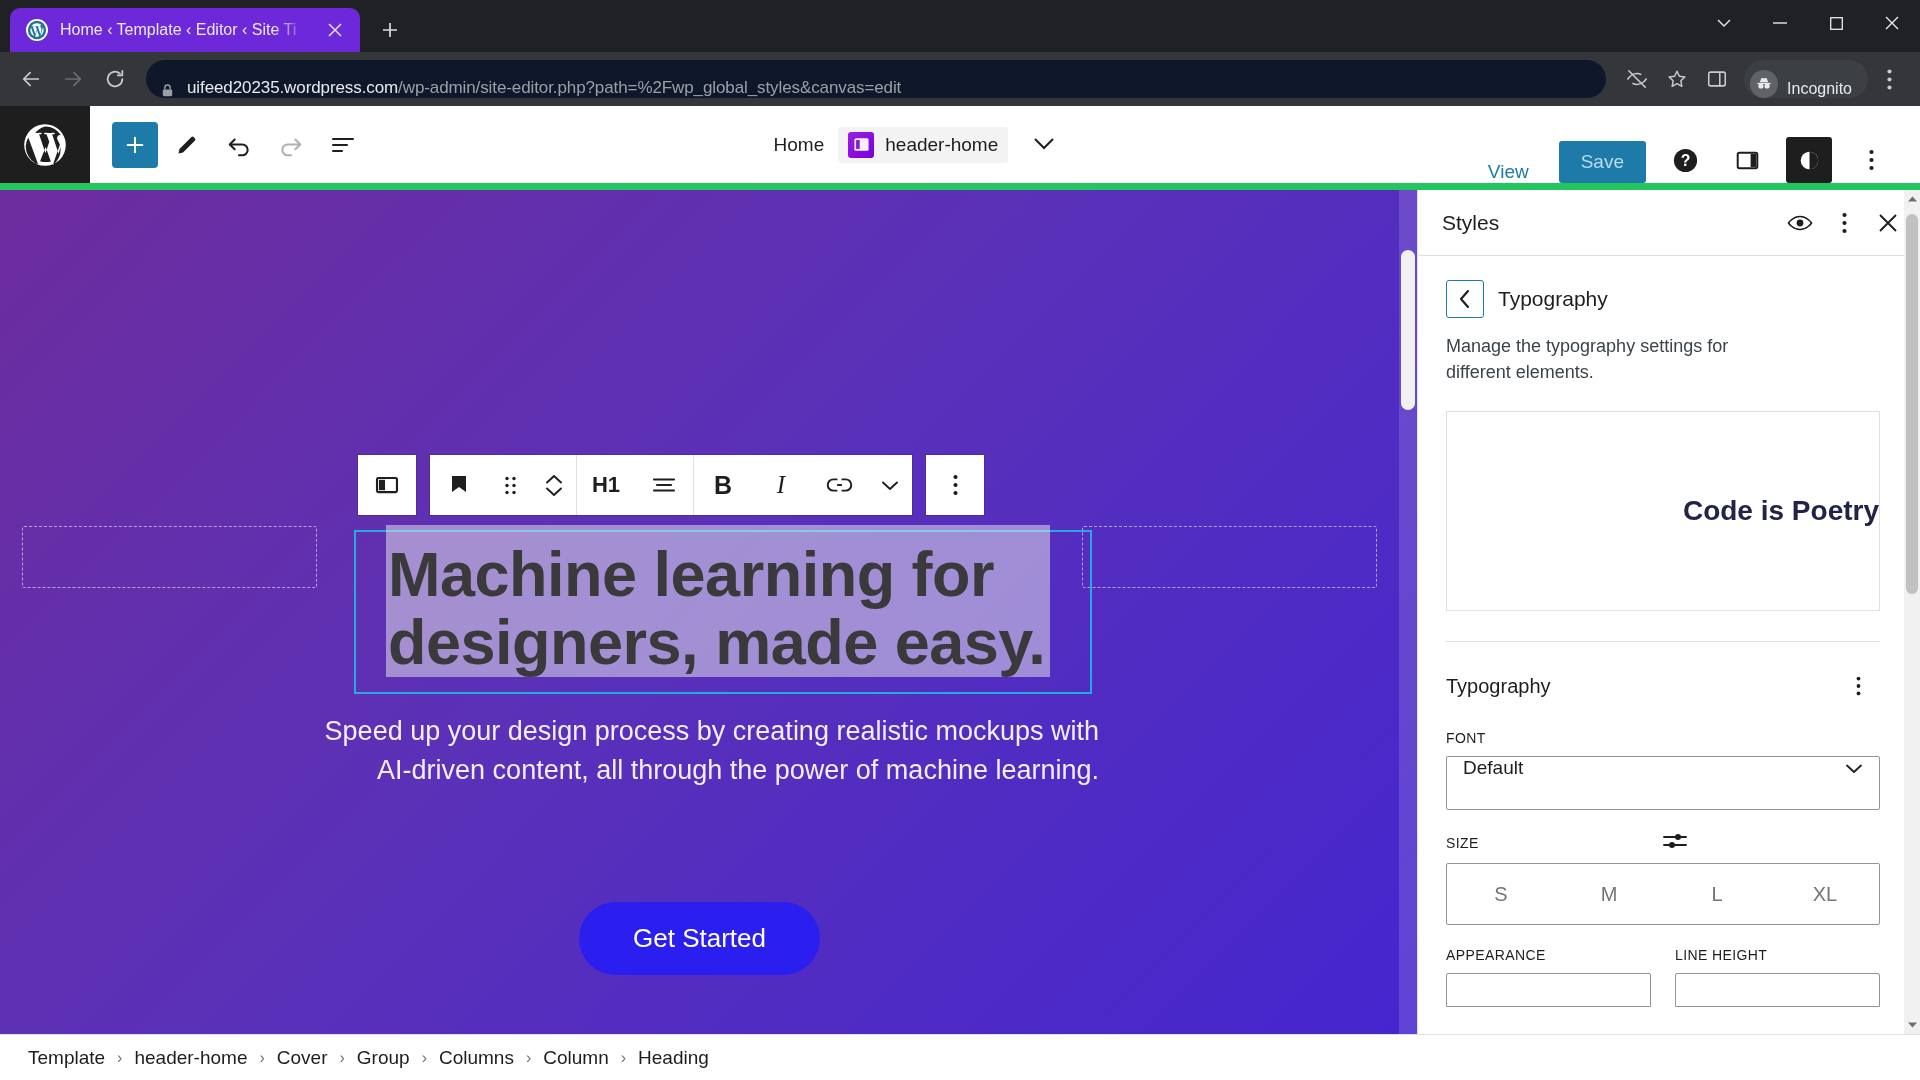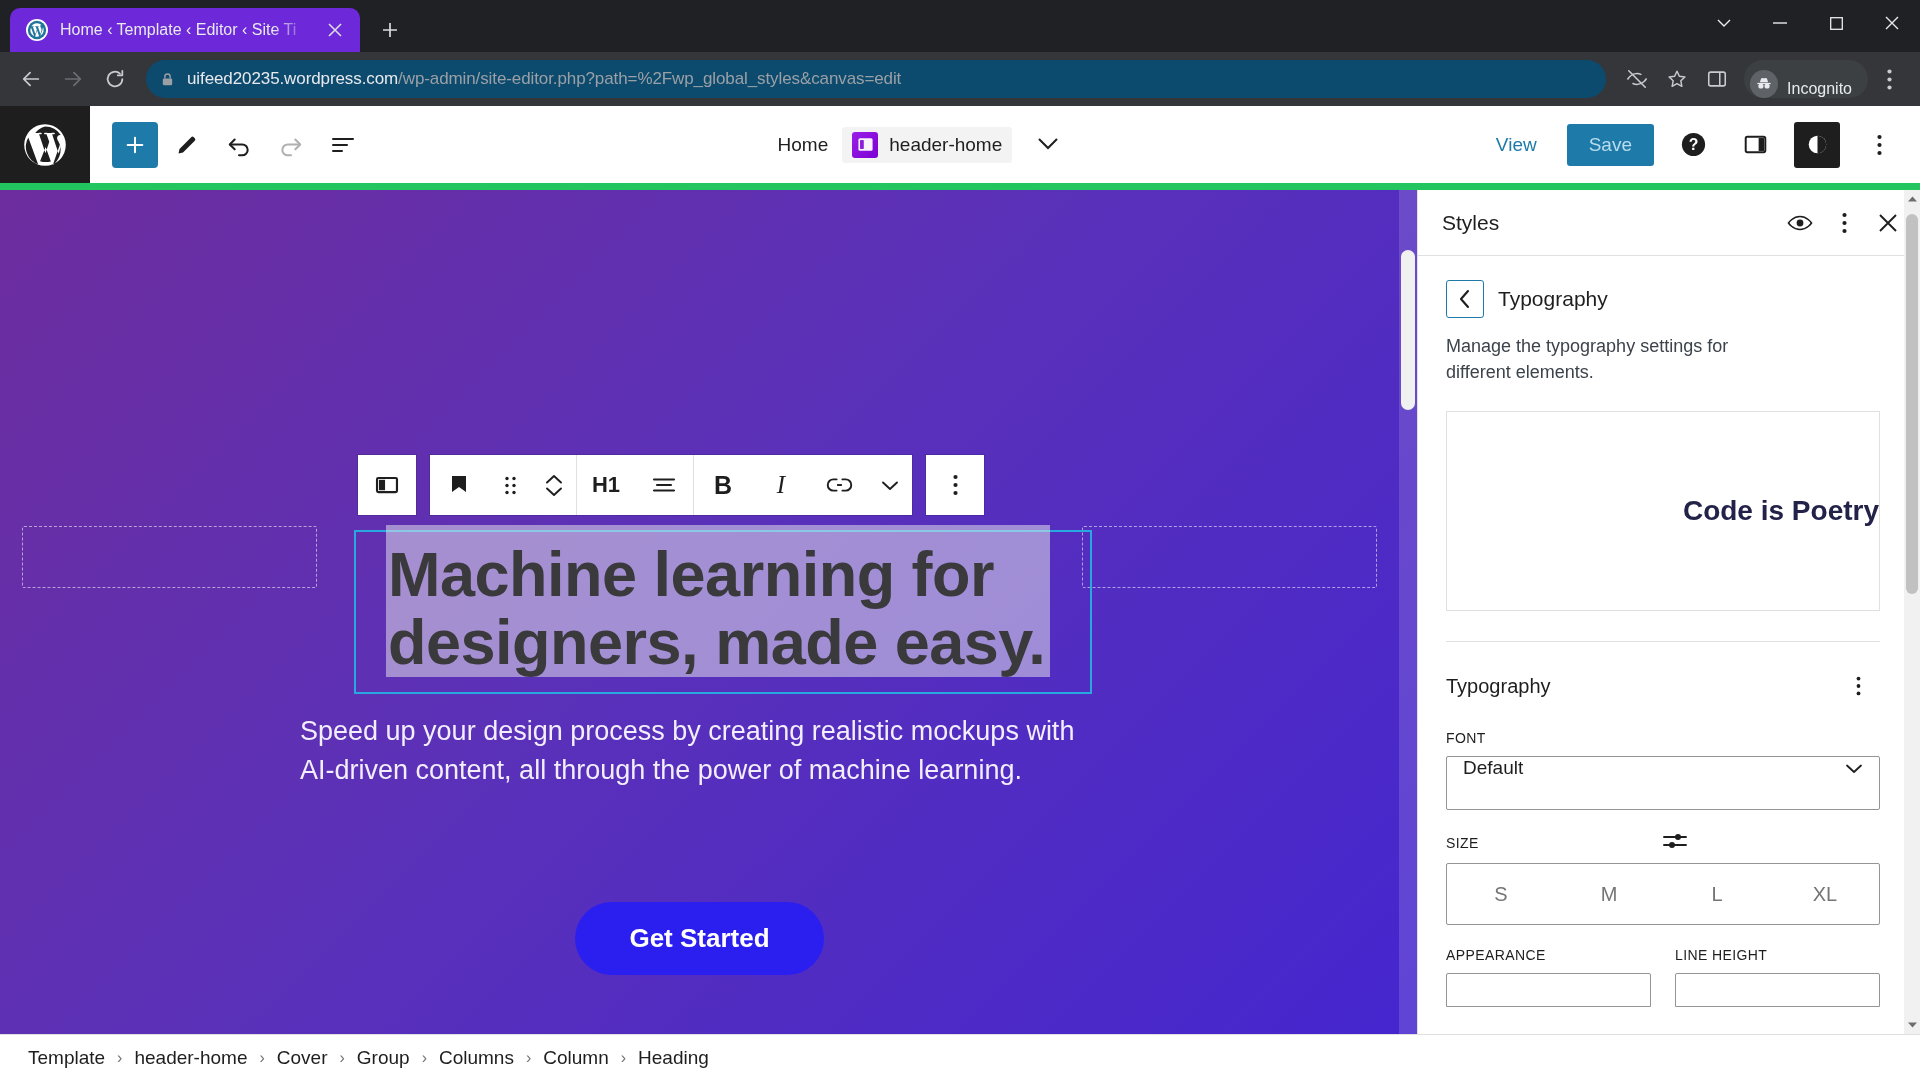--- a/index.html
+++ b/index.html
@@ -53,22 +53,22 @@
   .toolbar {
     height: 54px; background: #35363a; display: flex; align-items: center;
     padding: 0 12px; gap: 4px; flex: none;
   }
   .nav-btn {
     width: 38px; height: 38px; border-radius: 50%; display: flex;
     align-items: center; justify-content: center; color: #c8cbcf; flex: none;
   }
   .nav-btn.disabled { color: #6b6e73; }
   .omnibox {
-    flex: 1; height: 38px; background: #0c4a6e; border-radius: 20px;
-    display: flex; align-items: center; padding: 0 14px; margin: 0 8px;
+    flex: 1; height: 38px; background: #0f172a; border-radius: 20px;
+    display: flex; align-items: flex-end; padding: 0 14px; margin: 0 8px;
     gap: 12px; min-width: 0;
   }
   .omnibox-url {
     font-size: 17px; color: #9aa0a6; white-space: nowrap; overflow: hidden;
     text-overflow: clip; flex: 1; min-width: 0; letter-spacing: -0.1px;
   }
   .omnibox-url b { color: #e8eaed; font-weight: 400; }
   .omni-icon { flex: none; display: flex; align-items: center; color: #9aa0a6; }
   .tb-right { display: flex; align-items: center; gap: 2px; flex: none; }
   .incognito-pill {
@@ -106,21 +106,21 @@
   .doc-chip {
     display: flex; align-items: center; gap: 11px; background: #f3f3f4;
     padding: 5px 10px; border-radius: 3px;
   }
   .tmpl-icon {
     width: 26px; height: 26px; border-radius: 3px;
     background: linear-gradient(135deg, #9b1fe8 0%, #7b00d4 100%);
     display: flex; align-items: center; justify-content: center; flex: none;
   }
   .doc-chip-label { font-size: 19px; color: #1e1e1e; }
-  .hdr-right { display: flex; align-items: center; gap: 16px; padding-right: 18px; flex: none; }
+  .hdr-right { display: flex; align-items: flex-end; gap: 16px; padding-right: 26px; flex: none; }
   .view-btn { font-size: 19px; color: #1e7aa8; padding: 0 14px; }
   .save-btn {
     background: #1e7aa8; color: #b9dcee; font-size: 19px; padding: 10px 22px;
     border-radius: 3px; border: none; font-family: inherit;
   }
   .icon-btn {
     width: 46px; height: 46px; display: flex; align-items: center;
     justify-content: center; border-radius: 3px; color: #1e1e1e;
   }
   .icon-btn.filled { background: #1e1e1e; color: #fff; }
@@ -159,28 +159,28 @@
   .heading-text {
     font-size: 63px; line-height: 1.08; font-weight: 700;
     color: #3a3a3c; letter-spacing: -0.5px; position: relative; z-index: 2;
   }
   .sel-hl {
     position: absolute; left: 386px; top: 335px; width: 664px; height: 152px;
     background: rgba(230,230,235,0.52); z-index: 1; pointer-events: none;
   }
 
   .hero-para {
-    position: absolute; top: 522px; left: 0; right: 18px; text-align: left;
+    position: absolute; top: 522px; left: 0; right: 18px; text-align: right;
     color: #f2eefb; font-size: 27px; line-height: 1.45;
     padding: 0 300px; font-weight: 400;
   }
   .cta-wrap { position: absolute; top: 712px; left: 0; right: 18px; text-align: center; }
   .cta-btn {
     display: inline-block; background: #2b1ff0; color: #fff;
-    font-size: 26px; font-weight: 700; padding: 21px 54px; border-radius: 60px;
+    font-size: 26px; font-weight: 400; padding: 21px 54px; border-radius: 60px;
     border: none; font-family: inherit;
   }
 
   
   .block-toolbar {
     position: absolute; top: 265px; left: 358px; display: flex; gap: 14px; z-index: 20;
   }
   .bt-group {
     background: #fff; height: 60px; display: flex; align-items: stretch;
     box-shadow: 0 0 0 1px rgba(0,0,0,0.12);

